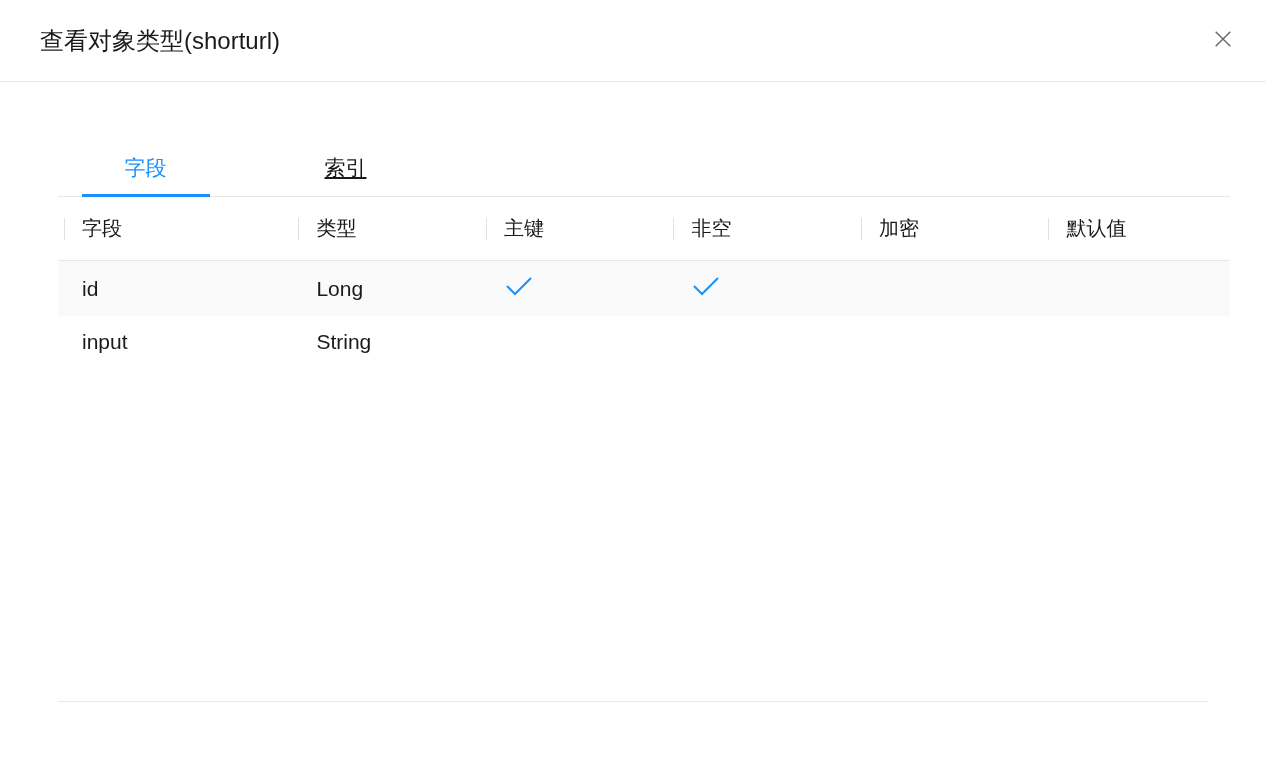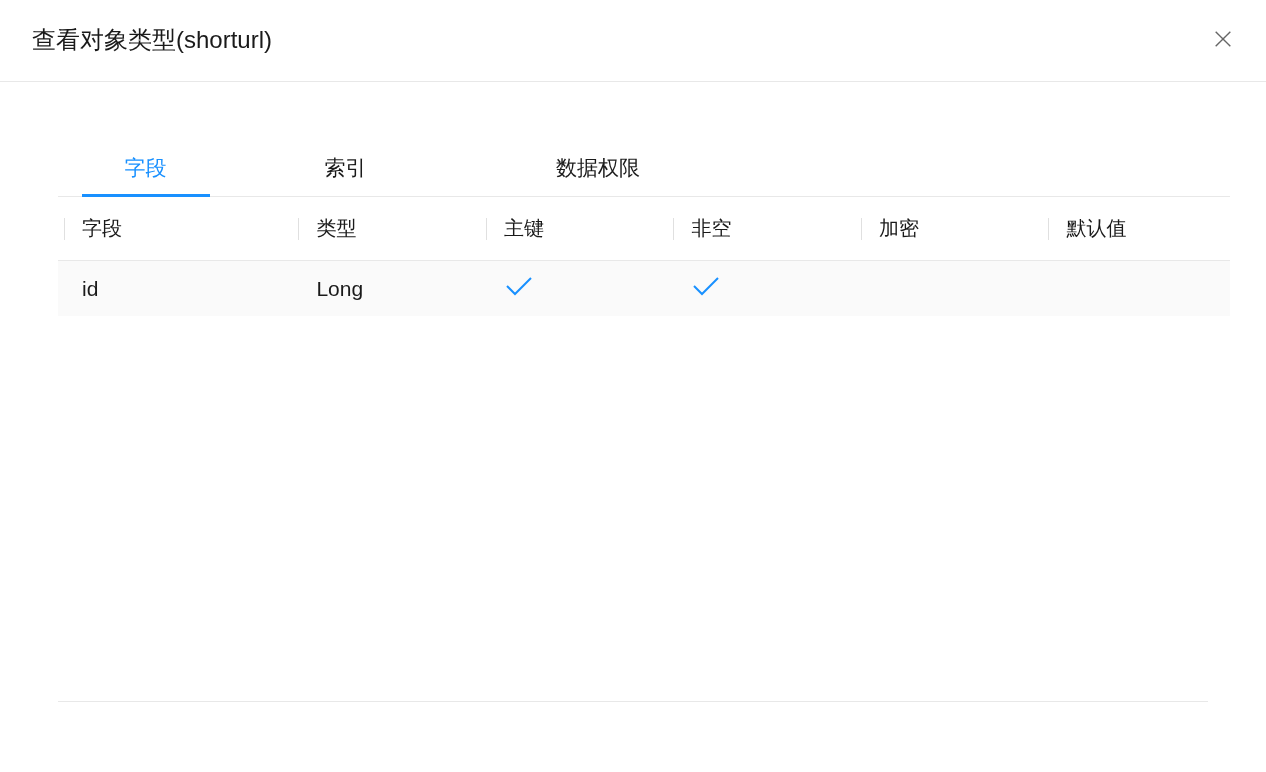--- a/index.html
+++ b/index.html
@@ -16,22 +16,23 @@
       overflow: hidden;
     }
     .dialog {
       width: 100%;
       height: 100%;
       display: flex;
       flex-direction: column;
     }
     .dialog-header {
       display: flex;
+      align-items: center;
       justify-content: space-between;
-      padding: 24px 28px 24px 32px;
+      padding: 24px 28px 24px 40px;
       border-bottom: 1px solid #e8e8e8;
     }
     .dialog-title {
       font-size: 24px;
       font-weight: 400;
       color: #1a1a1a;
     }
     .close-btn {
       background: none;
       border: none;
@@ -61,21 +62,21 @@
       font-size: 21px;
       color: #1a1a1a;
       cursor: pointer;
       position: relative;
       border: none;
       background: none;
       font-family: inherit;
       text-align: center;
     }
     .tab-fields { width: 175px; }
-    .tab-index { width: 225px; }
+    .tab-index { width: 225px; text-decoration: underline; }
     .tab-perm { width: 280px; }
     .tab.active {
       color: #1890ff;
     }
     .tab.active::after {
       content: "";
       position: absolute;
       left: 50%;
       transform: translateX(-50%);
       bottom: -1px;
@@ -157,21 +158,20 @@
           <line x1="20" y1="4" x2="4" y2="20"></line>
         </svg>
       </span>
     </button>
   </div>
 
   <div class="dialog-body">
     <div class="tabs">
       <button class="tab tab-fields active">字段</button>
       <button class="tab tab-index">索引</button>
-      <button class="tab tab-perm">数据权限</button>
     </div>
 
     <table class="table">
       <colgroup>
         <col class="col-field">
         <col class="col-type">
         <col class="col-pk">
         <col class="col-notnull">
         <col class="col-encrypt">
         <col class="col-default">
@@ -196,18 +196,26 @@
                 </svg>
               </span></td>
             <td><span class="check-icon">
                 <svg viewBox="0 0 30 22" fill="none" stroke="currentColor" stroke-width="2">
                   <polyline points="3,11 11,19 27,3"></polyline>
                 </svg>
               </span></td>
             <td></td>
             <td></td>
           </tr>
+          <tr>
+            <td>input</td>
+            <td>String</td>
+            <td></td>
+            <td></td>
+            <td></td>
+            <td></td>
+          </tr>
         </tbody>
     </table>
   </div>
 
   <div class="footer-line"></div>
 </div>
 
 </body></html>

